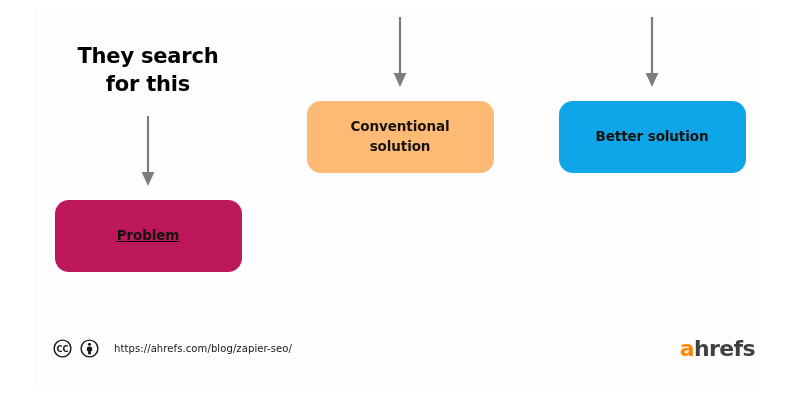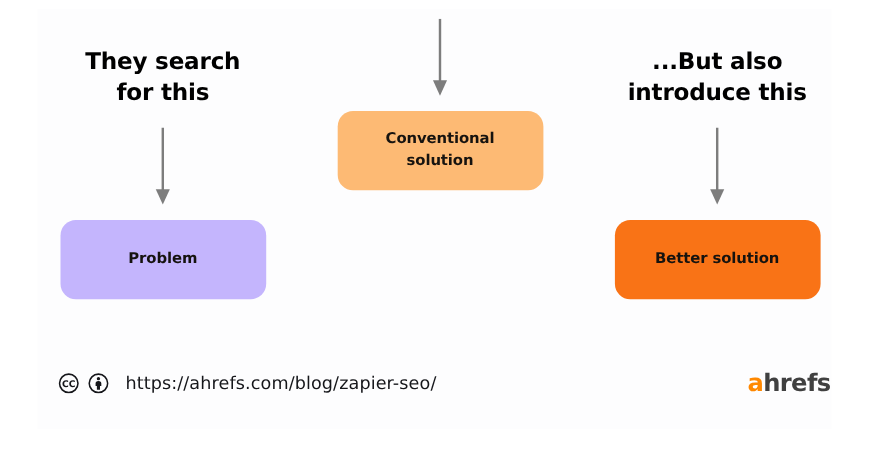--- a/index.html
+++ b/index.html
@@ -109,21 +109,21 @@
     left: 53px;
     top: 0;
     height: 48px;
     display: flex;
     align-items: center;
     gap: 8px;
   }
   .cc-icon { display: block; }
   #license-url {
     margin-left: 7px;
-    font-size: 16px;
+    font-size: 10px;
     color: #15161a;
     letter-spacing: 0.1px;
     white-space: nowrap;
   }
   #brand-logo {
     position: absolute;
     right: 45px;
     top: 0;
     height: 48px;
     display: flex;
@@ -144,44 +144,42 @@
 
   <div id="diagram">
 
     <div class="column col-0">
       <div class="col-heading">They search
 for this</div>
       <svg class="arrow" viewBox="0 0 18 71" aria-hidden="true">
         <line x1="9" y1="0" x2="9" y2="57" stroke="#7d7d7d" stroke-width="2.2"></line>
         <polygon points="9,70 2.6,56 15.4,56" fill="#7d7d7d"></polygon>
       </svg>
-      <div class="node-box" style="background:#c4b5fd;">
+      <div class="node-box" style="background:#be185d;text-decoration:underline;">
         <span class="node-label">Problem</span>
       </div>
     </div>
 
     <div class="column col-1">
       <svg class="arrow" viewBox="0 0 18 71" aria-hidden="true">
         <line x1="9" y1="0" x2="9" y2="57" stroke="#7d7d7d" stroke-width="2.2"></line>
         <polygon points="9,70 2.6,56 15.4,56" fill="#7d7d7d"></polygon>
       </svg>
       <div class="node-box" style="background:#fdba74;">
         <span class="node-label">Conventional
 solution</span>
       </div>
     </div>
 
     <div class="column col-2">
-      <div class="col-heading">...But also
-introduce this</div>
       <svg class="arrow" viewBox="0 0 18 71" aria-hidden="true">
         <line x1="9" y1="0" x2="9" y2="57" stroke="#7d7d7d" stroke-width="2.2"></line>
         <polygon points="9,70 2.6,56 15.4,56" fill="#7d7d7d"></polygon>
       </svg>
-      <div class="node-box" style="background:#f97316;">
+      <div class="node-box" style="background:#0ea5e9;">
         <span class="node-label">Better solution</span>
       </div>
     </div>
 
   </div>
 
   <div id="footer">
 
     <div id="license-block">
       <svg class="cc-icon" width="19" height="19" viewBox="0 0 24 24" aria-hidden="true">

